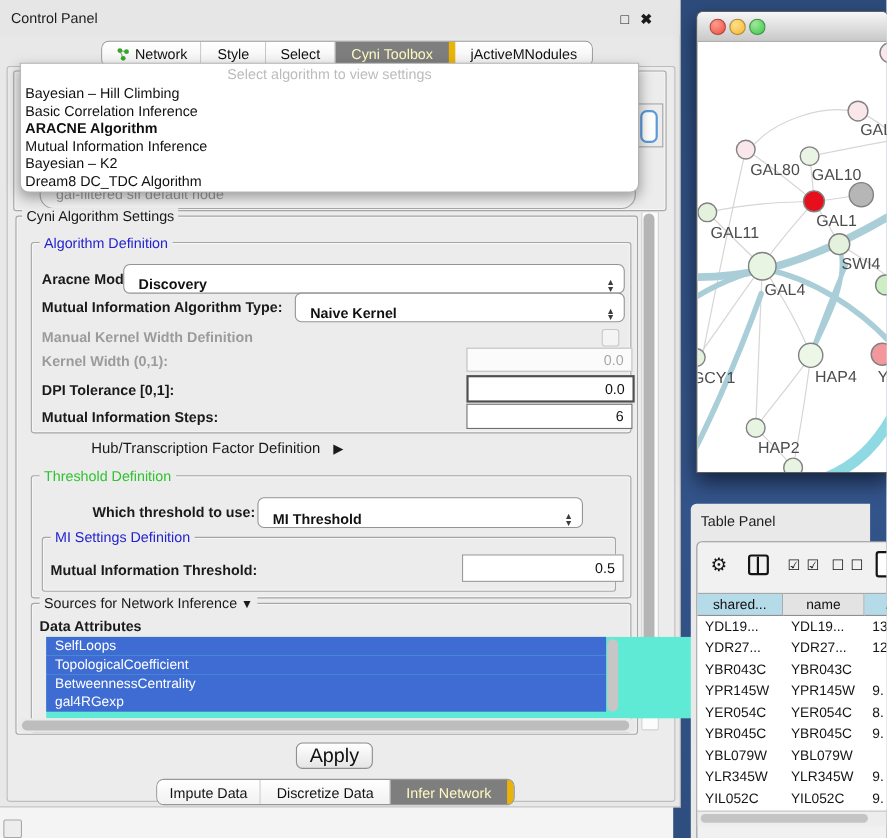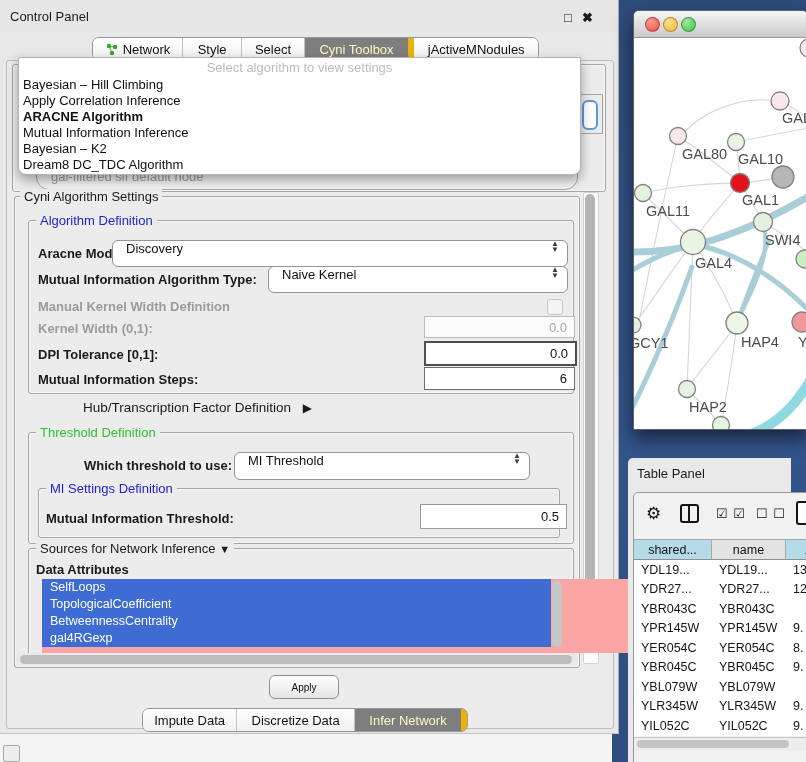--- a/index.html
+++ b/index.html
@@ -35,21 +35,21 @@
         box-shadow:inset 0 0 0 1px rgba(255,255,255,.55);}
   .glabel{position:absolute;font-size:13px;background:#ececec;padding:0 4px;z-index:3;color:#1a1a1a;}
   .glabel.blue{color:#2323cf;}
   .glabel.green{color:#2fc32f;}
 
   .lbl{position:absolute;font-size:13px;font-weight:bold;color:#1a1a1a;white-space:nowrap;}
   .lbl.dis{color:#9b9b9b;}
   .plain{font-weight:normal;}
 
   .combo{position:absolute;background:#fff;border:1px solid #949494;border-radius:6px;
-         display:flex;align-items:flex-start;font-size:13px;color:#111;}
+         display:flex;align-items:flex-end;font-size:13px;color:#111;font-weight:bold;}
   .combo .val{flex:1;padding-left:13px;white-space:nowrap;}
   .combo .spin{width:14px;margin-right:5px;display:flex;flex-direction:column;align-items:center;
          font-size:8px;line-height:6px;color:#3c3c3c;}
 
   .tfield{position:absolute;background:#fff;border:1px solid #9a9a9a;font-size:13px;color:#111;
           display:flex;align-items:center;justify-content:flex-end;padding-right:7px;}
   .tfield.dis{background:#fbfbfb;color:#a8a8a8;border-color:#bcbcbc;}
   .tfield.focus{border:2px solid #4f4f4f;}
 
   .checkbox{position:absolute;width:14px;height:14px;border:1px solid #c7c7c7;
@@ -62,27 +62,27 @@
   #popup .prompt{height:17px;text-align:center;color:#bcbcbc;font-size:13px;padding-top:2px;}
   .dd-item{height:16px;line-height:16px;font-size:13px;color:#101010;padding-left:4px;white-space:nowrap;}
   .dd-item.dd-sel{font-weight:bold;}
 
   
   .vthumb{position:absolute;background:#b5b5b5;border-radius:6px;}
   .vtrack{position:absolute;background:#fcfcfc;border:1px solid #d2d2d2;border-radius:2px;}
   .hthumb{position:absolute;background:#bdbdbd;border-radius:6px;}
 
   
-  #attrlist{left:42px;top:579px;width:625px;height:74px;background:#fca5a5;}
+  #attrlist{left:42px;top:579px;width:625px;height:74px;background:#5eead4;}
   .attr-item{height:17px;line-height:17px;font-size:12.5px;color:#fff;background:#3e6cd3;
              width:509px;padding-left:8px;box-sizing:border-box;white-space:nowrap;}
 
   .btn{position:absolute;display:flex;align-items:center;justify-content:center;
        background:linear-gradient(#ffffff,#e5e5e5);border:1px solid #8f8f8f;
-       border-radius:6px;font-size:10px;color:#111;}
+       border-radius:6px;font-size:18px;color:#111;}
 
   
   #netwin{left:633px;top:10px;width:173px;height:418px;background:#fff;
           border:1px solid #5f5f5f;border-radius:6px 6px 0 0;overflow:hidden;
           box-shadow:0 9px 18px rgba(0,0,10,.55);}
   #nettitle{position:absolute;left:0;top:0;width:100%;height:26px;
           background:linear-gradient(#f6f6f6,#c9c9c9);border-bottom:1px solid #9b9b9b;}
   .light{position:absolute;top:6px;width:13px;height:13px;border-radius:50%;border:1px solid rgba(0,0,0,.3);}
   #netsvg{position:absolute;left:0;top:26px;}
   .nlabel{font-size:14.5px;fill:#4c4c4c;}
@@ -160,21 +160,21 @@
       <div class="abs" style="left:3px;top:5px;width:12px;height:26px;border:2px solid #5b9ad8;border-radius:6px;background:#fff;"></div>
     </div>
     <div class="abs" style="left:36px;top:162px;width:540px;height:26px;border:1px solid #a8a8a8;border-radius:13px;background:#f2f2f2;display:flex;align-items:center;">
       <span style="padding-left:14px;font-size:13px;color:#9b9b9b;">gal-filtered sif default node</span>
     </div>
 
     <div id="popup" class="abs">
       <div class="prompt">Select algorithm to view settings</div>
       <div>
           <div class="dd-item">Bayesian – Hill Climbing</div>
-          <div class="dd-item">Apply Correlation Inference</div>
+          <div class="dd-item">Basic Correlation Inference</div>
           <div class="dd-item dd-sel">ARACNE Algorithm</div>
           <div class="dd-item">Mutual Information Inference</div>
           <div class="dd-item">Bayesian – K2</div>
           <div class="dd-item">Dream8 DC_TDC Algorithm</div>
         </div>
     </div>
 
     <div class="vtrack" style="left:583px;top:192px;width:14px;height:470px;"></div>
     <div class="vthumb" style="left:585px;top:194px;width:10px;height:430px;"></div>
 

